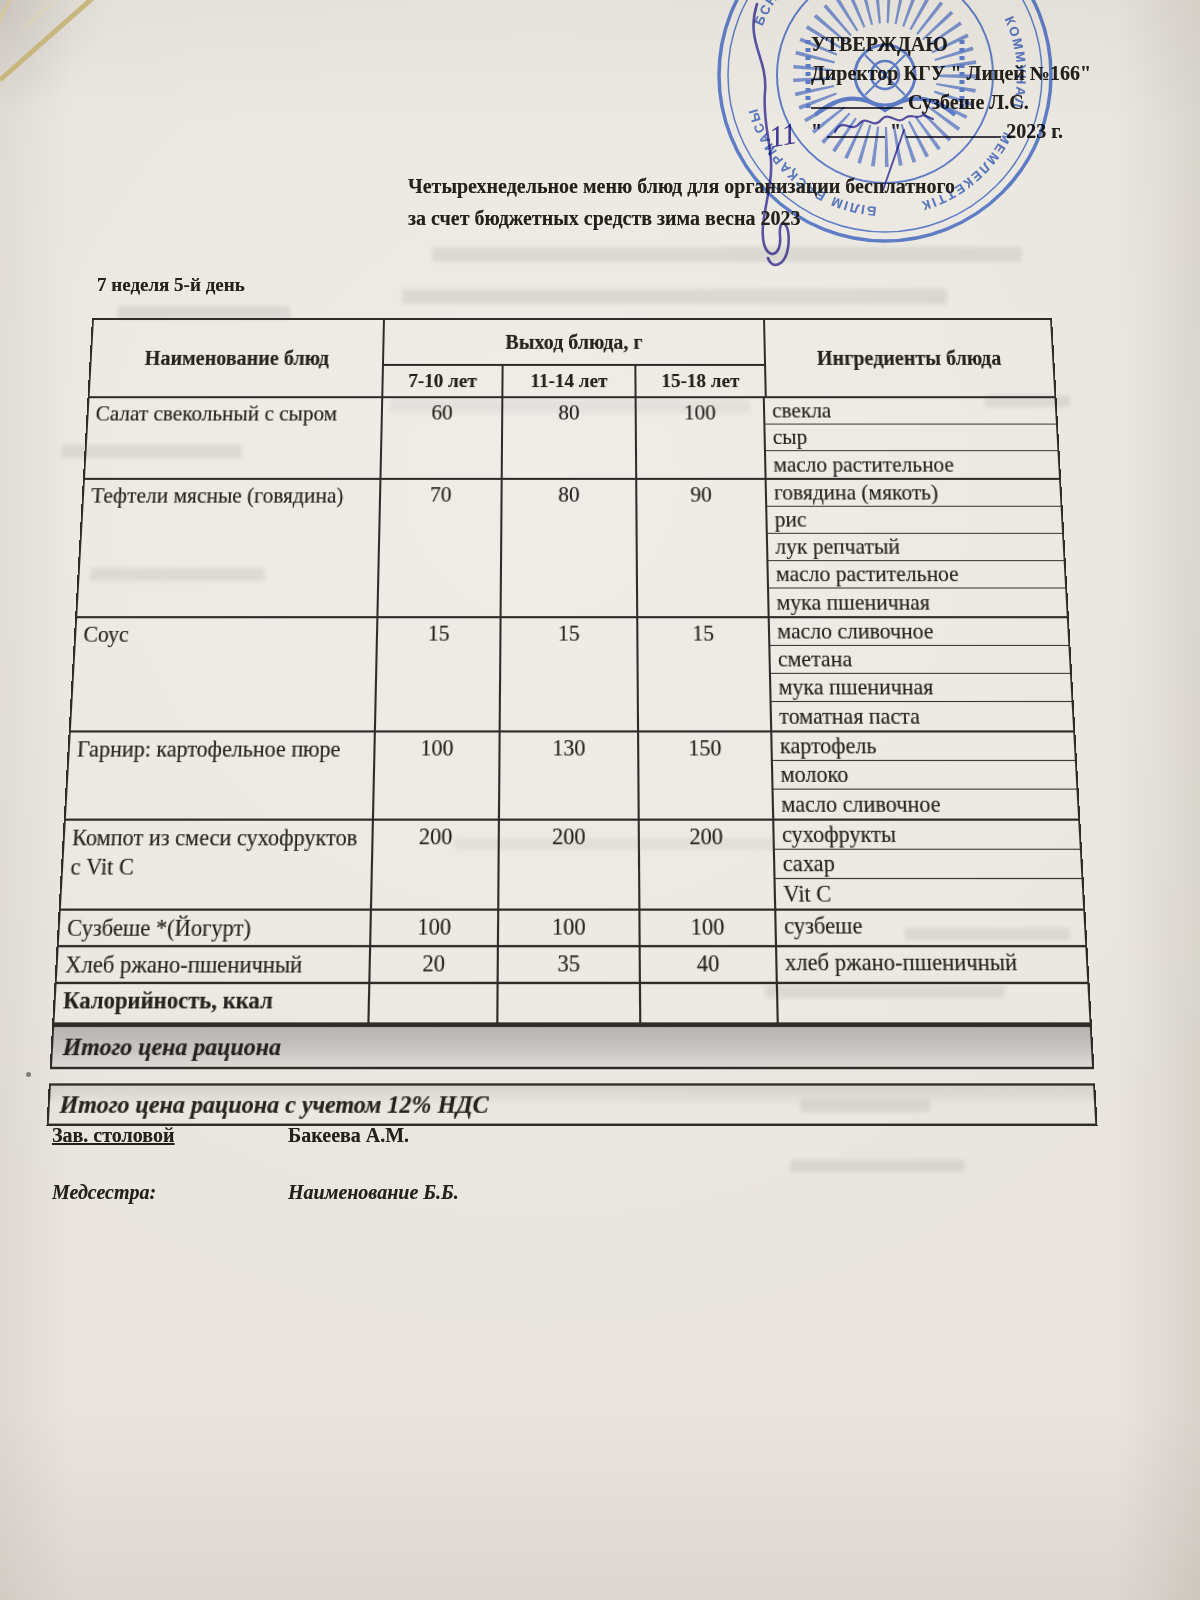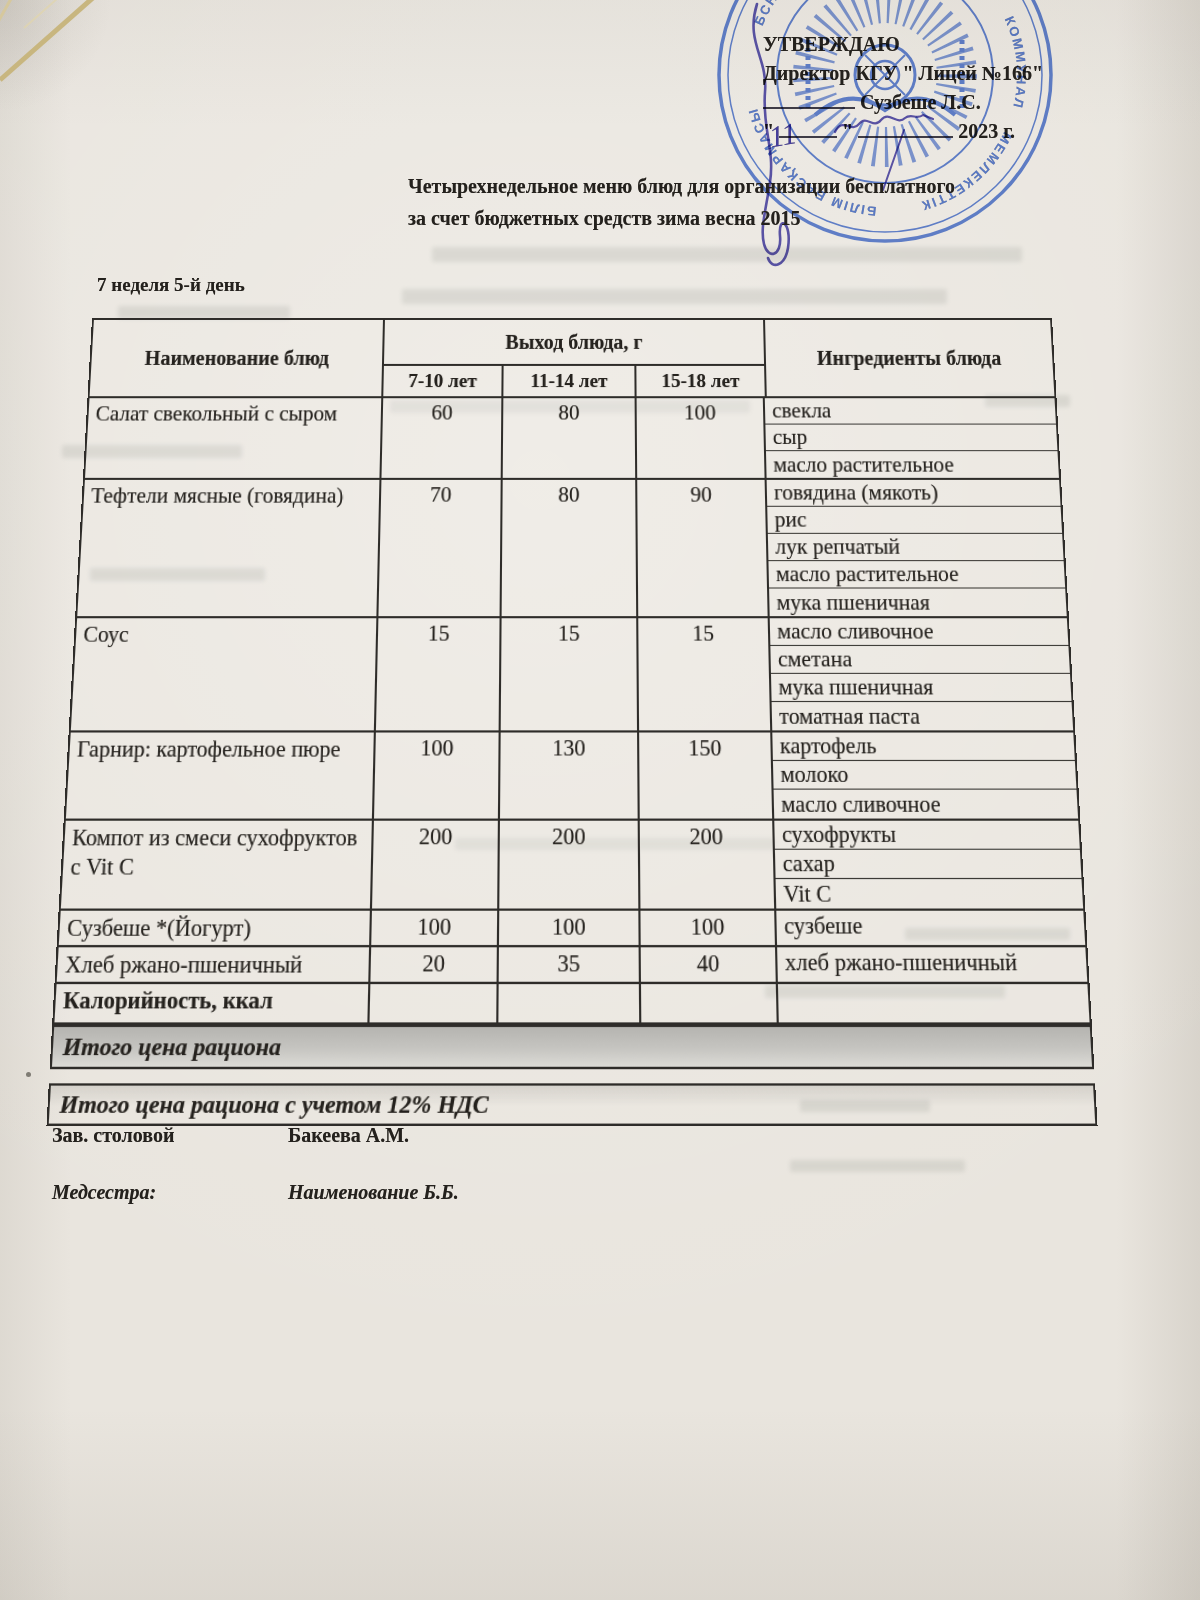--- a/index.html
+++ b/index.html
@@ -9,21 +9,21 @@
     color:#24211d;
     text-shadow:0 0 .5px rgba(45,40,34,.45);
     background:
       radial-gradient(140px 140px at 0% 0%, rgba(100,95,85,.14), rgba(100,95,85,0) 80%),
       radial-gradient(120% 90% at 45% 30%, rgba(255,255,255,.26), rgba(255,255,255,0) 62%),
       linear-gradient(90deg, rgba(120,112,98,.10), rgba(120,112,98,0) 6%, rgba(120,112,98,0) 93%, rgba(120,112,98,.15)),
       linear-gradient(180deg, rgba(120,112,98,.06), rgba(120,112,98,0) 8%, rgba(120,112,98,0) 88%, rgba(120,112,98,.12)),
       #e9e5de;
   }
   
-  .approval{position:absolute;left:763px;top:30px;font-weight:bold;font-size:20px;line-height:29px;white-space:nowrap;}
+  .approval{position:absolute;left:763px;top:30px;font-weight:bold;font-size:20px;line-height:29px;white-space:nowrap;padding-left:48px;}
   .blank{display:inline-block;border-bottom:2px solid #3f3c46;height:18px;vertical-align:baseline;}
   .b92{width:92px;} .b58{width:58px;} .b95{width:95px;}
   
   .title{position:absolute;left:408px;top:170px;font-weight:bold;font-size:20px;line-height:32px;width:620px;}
   .week{position:absolute;left:97px;top:274px;font-weight:bold;font-size:19px;}
   
   .tableWrap{position:absolute;left:92px;top:318px;width:960px;
     transform-origin:50% 0;transform:perspective(1000px) rotateX(6.7deg);}
   .tbl{box-sizing:border-box;border:2.5px solid #2e2c29;width:960px;background:rgba(255,255,255,.06);}
   .thead{display:grid;grid-template-columns:291px 119px 132px 127px 1fr;grid-template-rows:46px 30px;font-weight:bold;font-size:20px;}
@@ -125,21 +125,21 @@
     <g stroke="#4a43ae" fill="none" stroke-width="2.6" stroke-linecap="round" opacity=".88">
       <path d="M 67,4 C 55,42 78,58 75,92 C 72,128 85,150 80,182 C 76,210 70,228 74,244 C 78,260 92,256 90,236 C 88,214 102,222 98,248 C 95,266 82,270 78,258"></path>
       <path d="M 145,132 c 8,-16 16,2 24,-8 c 8,-10 14,6 22,-4 c 8,-10 16,6 24,-2 c 6,-5 12,2 18,-3 l 10,4" stroke-width="2.2"></path>
       <path d="M 214,130 L 193,190" stroke-width="2"></path>
     </g>
     <text x="78" y="146" font-size="30" font-style="italic" fill="#4a43ae" transform="rotate(-10 88 130)">11</text>
   </svg>
 
   <div class="title">
     <div>Четырехнедельное меню блюд для организации бесплатного</div>
-    <div>за счет бюджетных средств зима весна  2015</div>
+    <div>за счет бюджетных средств зима весна  2023</div>
   </div>
 
   <div class="week">7 неделя 5-й день</div>
 
   <div class="tableWrap">
     <div class="tbl">
       <div class="thead">
         <div class="hc h-name">Наименование блюд</div>
         <div class="hc h-out">Выход блюда, г</div>
         <div class="hc h-age">7-10 лет</div>
@@ -231,21 +231,21 @@
         <div class="cal-cell"></div>
         <div class="cal-cell"></div>
         <div class="cal-cell last"></div>
       </div>
     </div>
     <div class="totrow">Итого цена рациона</div>
     <div class="gapstrip"></div>
     <div class="vatrow">Итого цена рациона с учетом 12% НДС</div>
   </div>
 
-  <div class="sig" style="left:52px;top:1124px;">
+  <div class="sig" style="left:52px;top:1124px;text-decoration:underline;">
     <span>Зав. столовой</span>
     <span class="name">Бакеева А.М.</span>
   </div>
   <div class="sig" style="left:52px;top:1181px;font-style:italic;">
     <span>Медсестра:</span>
     <span class="name">Наименование Б.Б.</span>
   </div>
 
 </div>
 

